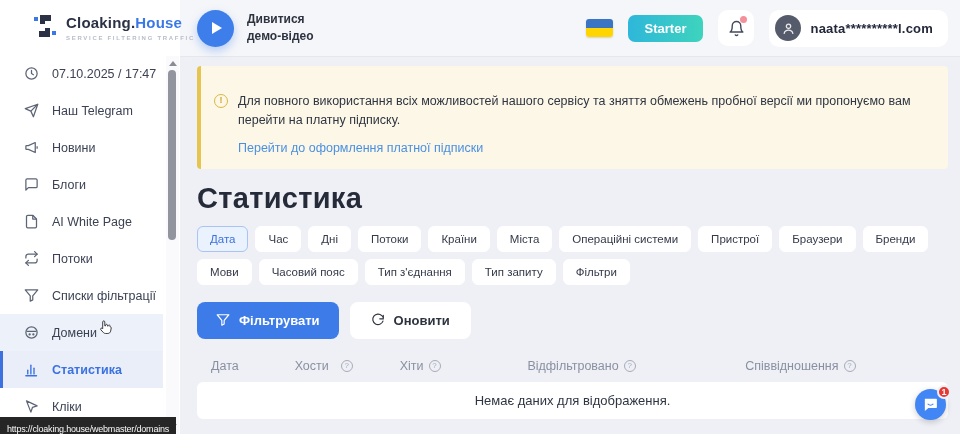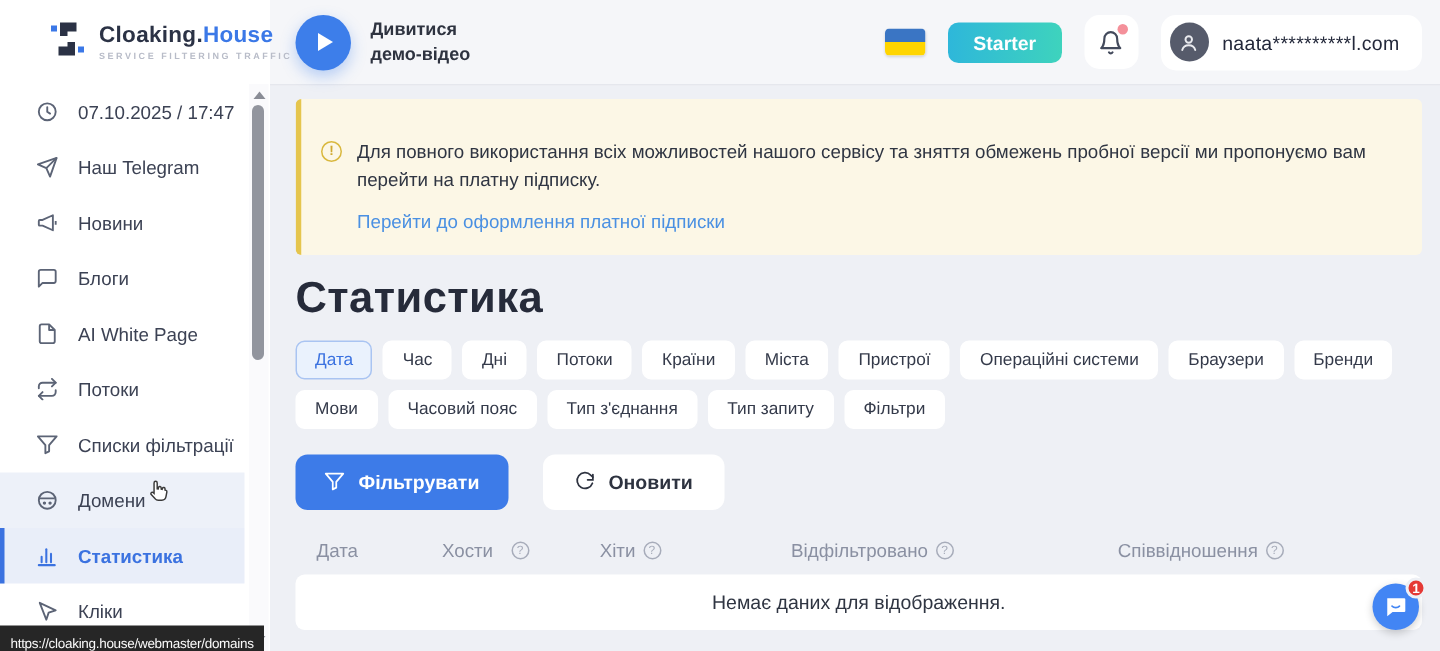--- a/index.html
+++ b/index.html
@@ -36,38 +36,38 @@
   .flag { width:27px; height:18px; border-radius:3px; overflow:hidden; box-shadow:0 1px 2px rgba(0,0,0,.15); }
   .flag .top { height:9px; background:#3a75c4; }
   .flag .bot { height:9px; background:#ffd500; }
   .starter-badge { background:linear-gradient(90deg,#2eb7da,#3ed3bd); color:#fff; font-weight:700; font-size:13px; padding:6px 17px; border-radius:7px; cursor:pointer; }
   .bell-box { width:36px; height:36px; background:#fff; border-radius:10px; display:flex; align-items:center; justify-content:center; position:relative; cursor:pointer; }
   .bell-box svg { width:17px; height:17px; color:#434a5c; }
   .bell-dot { position:absolute; top:6px; right:7px; width:7px; height:7px; border-radius:50%; background:#f4909a; }
   .user-pill { background:#fff; border-radius:10px; height:37px; display:flex; align-items:center; gap:9px; padding:0 15px 0 6px; cursor:pointer; }
   .avatar { width:26px; height:26px; border-radius:50%; background:#565b6b; display:flex; align-items:center; justify-content:center; }
   .avatar svg { width:13px; height:13px; color:#e9eaee; }
-  .user-email { font-size:13px; font-weight:400; color:#23283a; letter-spacing:.2px; }
+  .user-email { font-size:13px; font-weight:700; color:#23283a; letter-spacing:.2px; }
 
   
   .content { position:absolute; left:180px; top:57px; width:780px; height:377px; padding:9px 12px 0 17px; }
   .banner { background:#fcf7e6; border-left:4px solid #e5c54d; border-radius:4px; padding:26px 14px 13px 13px; }
   .banner-row { display:flex; gap:10px; font-size:12.5px; color:#2f3542; line-height:1.5; }
   .warn-icon { flex:0 0 auto; width:14px; height:14px; border:1.4px solid #d9b83e; color:#cfa930; border-radius:50%; font-size:9px; font-weight:700; display:flex; align-items:center; justify-content:center; margin-top:2px; }
   .warn-icon::before { content:"!"; }
   .banner-link { color:#4a90e2; font-size:12.5px; margin:11px 0 0 24px; display:inline-block; text-decoration:none; cursor:pointer; }
   .page-title { font-size:29px; font-weight:800; color:#262b3a; margin:13px 0 11px; letter-spacing:.3px; }
   .tabs { display:flex; flex-wrap:wrap; gap:7px 7px; width:748px; }
   .tab { background:#fff; border:1px solid #fff; border-radius:6px; padding:6px 12px; font-size:11.5px; color:#343a4a; cursor:pointer; white-space:nowrap; }
   .tab.is-active { background:#eaf2fd; border-color:#a9c4f2; color:#3b72e0; }
   .actions { display:flex; gap:11px; margin-top:17px; }
   .btn { height:37px; border:none; border-radius:8px; display:flex; align-items:center; gap:9px; font-size:13px; cursor:pointer; font-family:inherit; }
   .btn svg { width:14px; height:14px; }
   .btn-filter { background:#3d7be8; color:#fff; font-weight:600; padding:0 19px; }
-  .btn-refresh { background:#fff; color:#2e3340; font-weight:600; padding:0 21px;margin-left:12px; }
+  .btn-refresh { background:#fff; color:#2e3340; font-weight:600; padding:0 21px; }
   .table-head { display:flex; margin-top:13px; height:28px; align-items:center; font-size:12.5px; color:#8a90a2; }
   .th { display:flex; align-items:center; gap:5px; }
   .th:nth-child(1){ width:13%; padding-left:14px; }
   .th:nth-child(2){ width:14%;gap:12px; }
   .th:nth-child(3){ width:17%; }
   .th:nth-child(4){ width:29%; }
   .th:nth-child(5){ width:27%; }
   .qmark { width:12px; height:12px; border:1px solid #a7acba; color:#a7acba; border-radius:50%; font-size:8px; display:inline-flex; align-items:center; justify-content:center; cursor:pointer; }
   .qmark::before { content:"?"; }
   .empty-row { background:#fff; border-radius:6px; height:37px; display:flex; align-items:center; justify-content:center; font-size:13px; color:#2f3542; margin-top:2px; }
@@ -225,22 +225,22 @@
 
   <div class="page-title">Статистика</div>
 
   <div class="tabs">
     <div class="tab is-active">Дата</div>
     <div class="tab">Час</div>
     <div class="tab">Дні</div>
     <div class="tab">Потоки</div>
     <div class="tab">Країни</div>
     <div class="tab">Міста</div>
+    <div class="tab">Операційні системи</div>
     <div class="tab">Пристрої</div>
-    <div class="tab">Операційні системи</div>
     <div class="tab">Браузери</div>
     <div class="tab">Бренди</div>
     <div class="tab">Мови</div>
     <div class="tab">Часовий пояс</div>
     <div class="tab">Тип з'єднання</div>
     <div class="tab">Тип запиту</div>
     <div class="tab">Фільтри</div>
   </div>
 
   <div class="actions">

